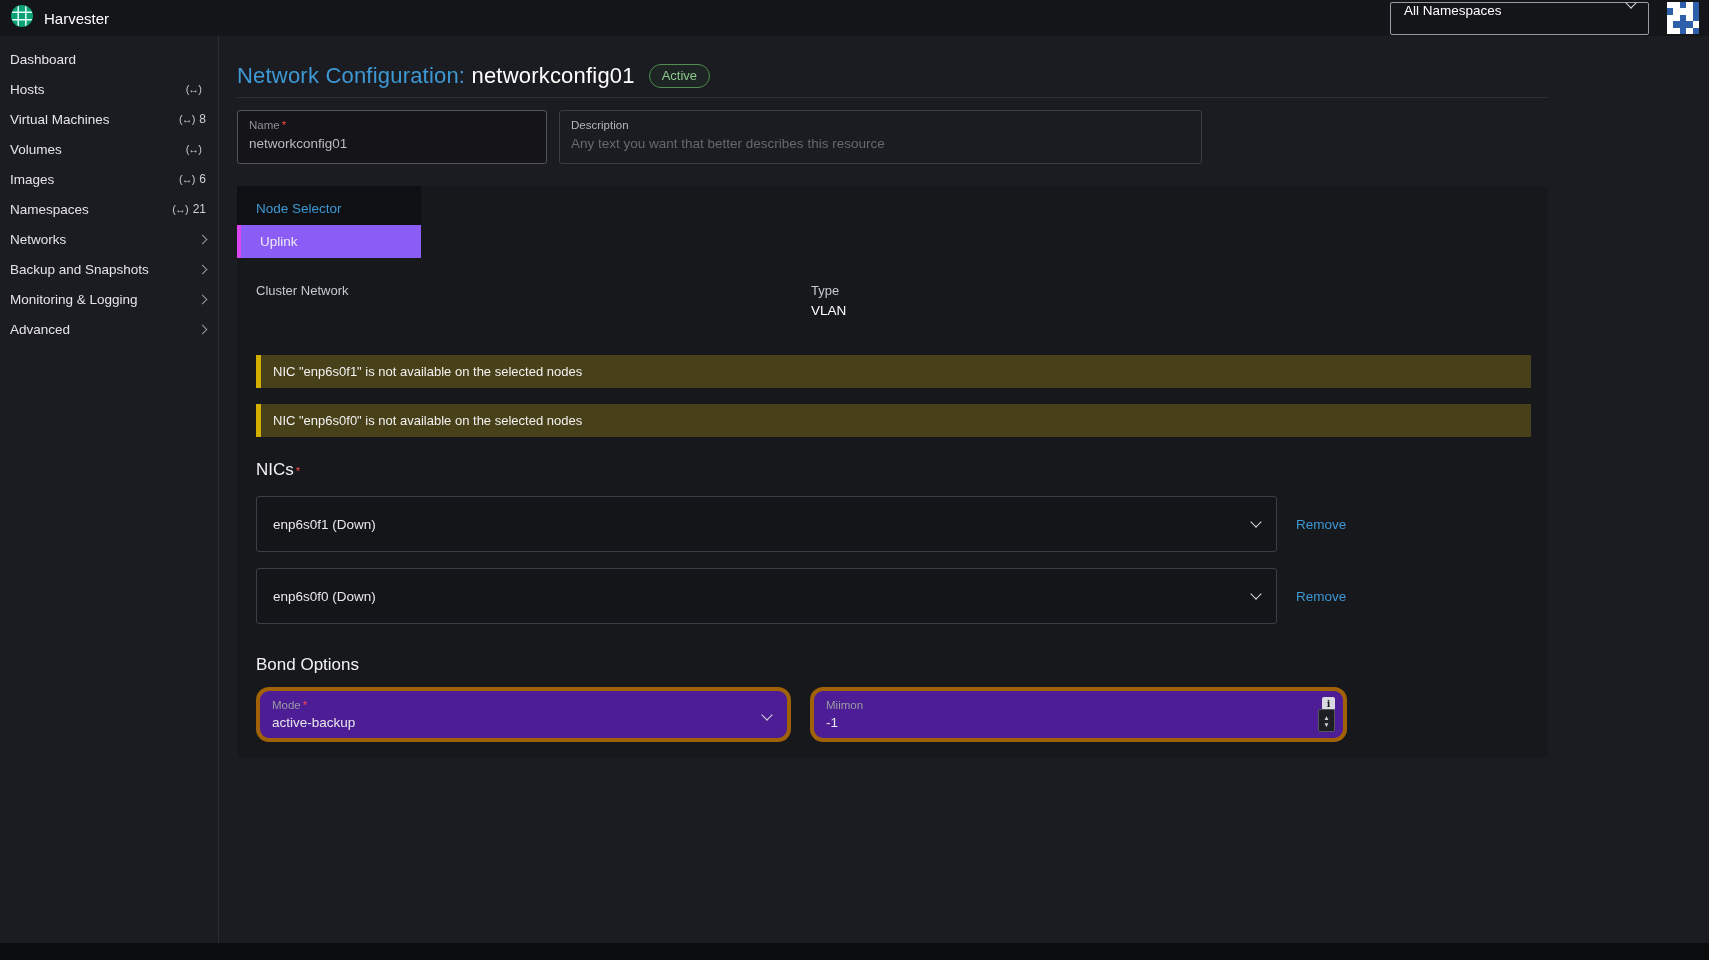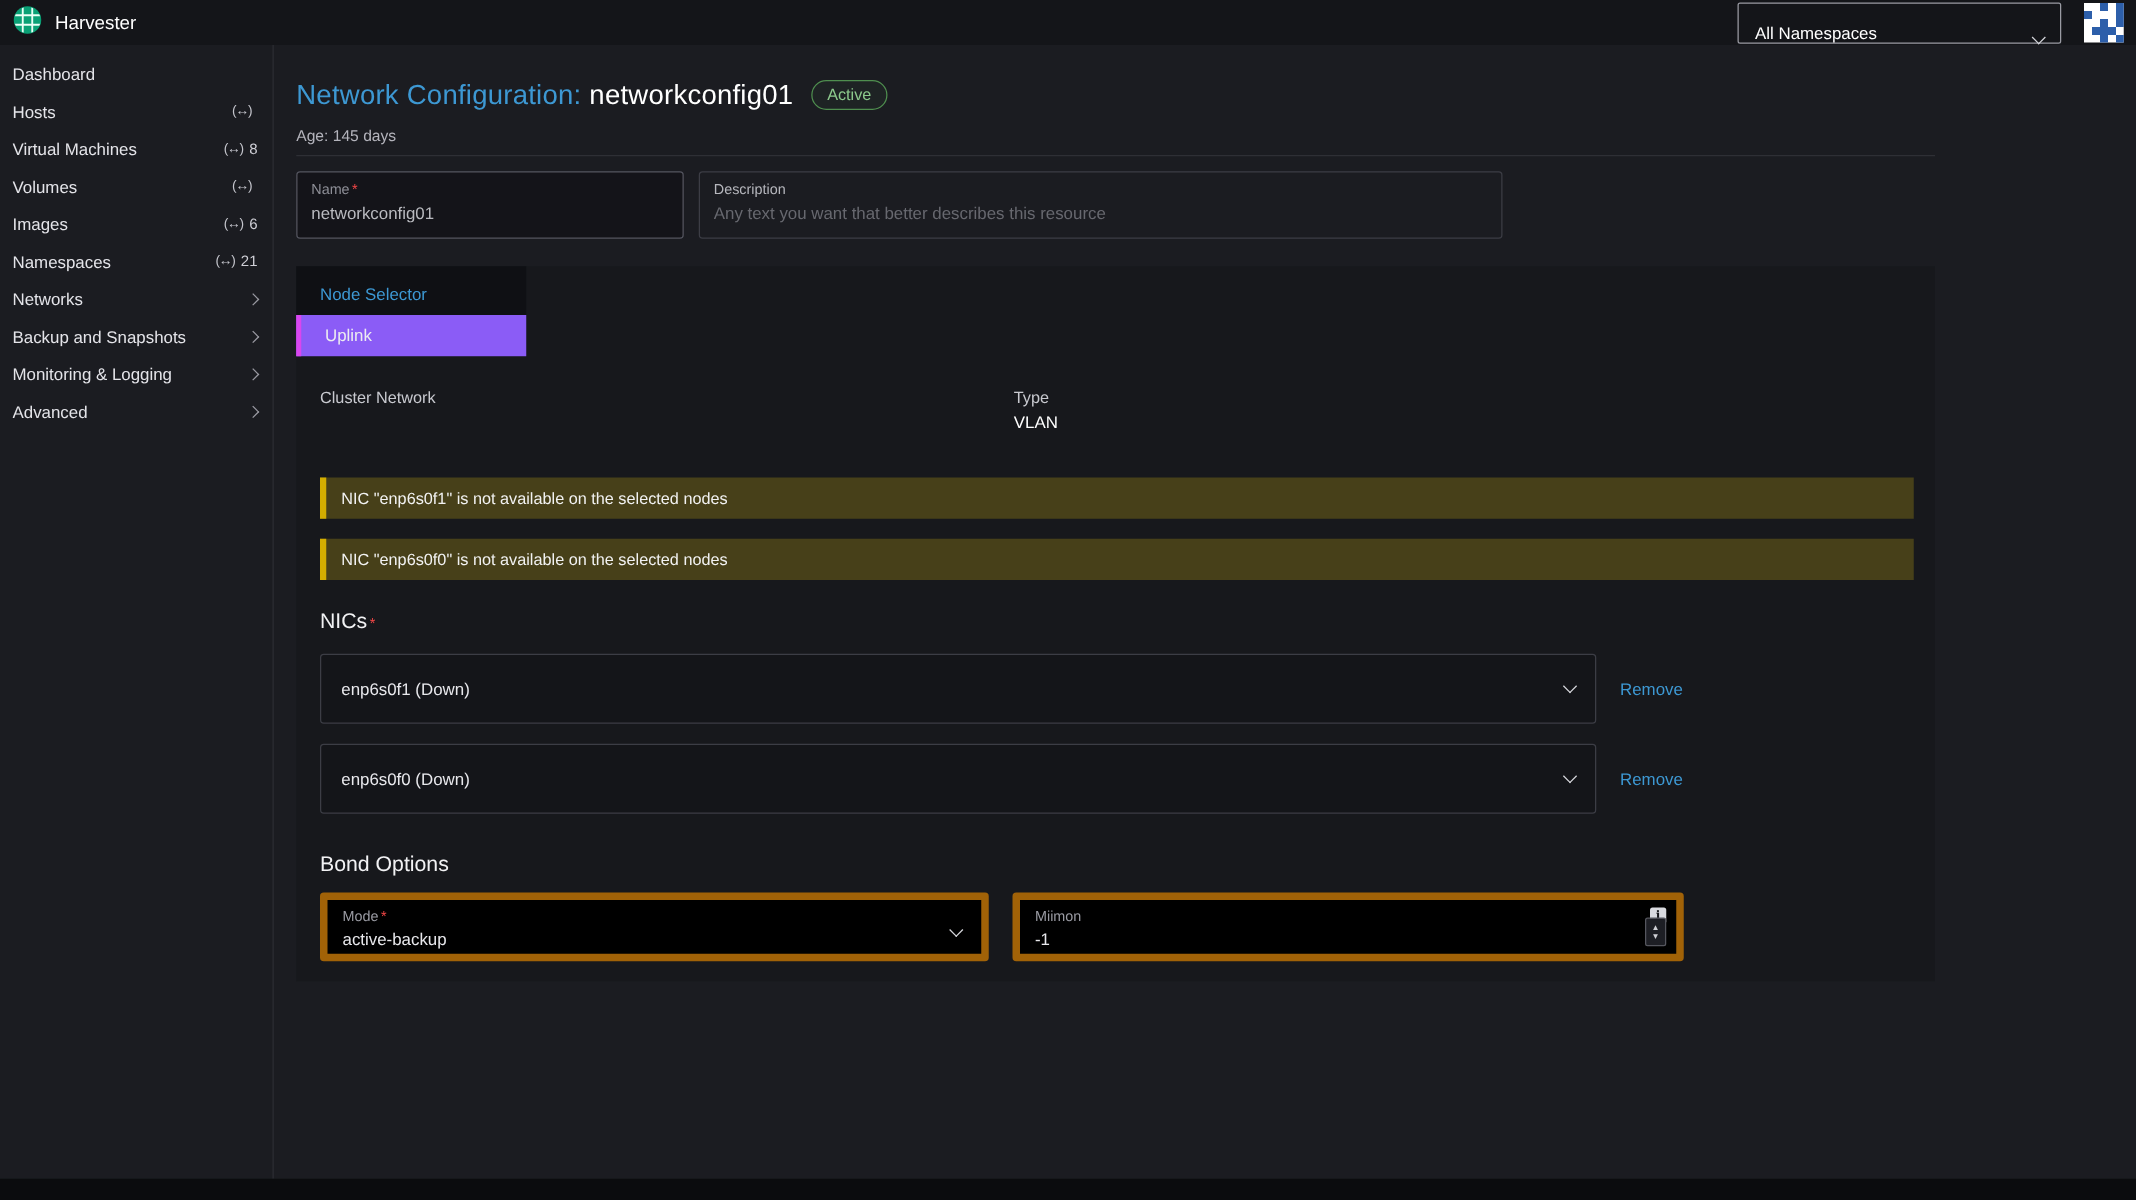--- a/index.html
+++ b/index.html
@@ -16,21 +16,21 @@
   header {
     position:absolute; top:0; left:0; right:0; height:36px;
     background:#141519; display:flex; align-items:center; justify-content:space-between;
     padding:0 10px 0 10px; z-index:5;
   }
   .brand { display:flex; align-items:center; gap:10px; }
   .brand-name { color:#ffffff; font-size:15px; }
   .header-right { display:flex; align-items:center; gap:18px; height:100%; }
   .ns-select {
     width:259px; height:33px; border:1px solid #9a9ba3; border-radius:2px;
-    display:flex; align-items:flex-end; justify-content:space-between;
+    display:flex; align-items:flex-start; justify-content:space-between;
     padding:0 13px; color:#ffffff; font-size:13.5px; cursor:pointer; background:transparent;
   }
   .chev-down {
     width:8px; height:8px; border-right:1.7px solid #d6d7dc; border-bottom:1.7px solid #d6d7dc;
     transform:rotate(45deg); margin-top:-4px;
   }
   .avatar { width:32px; height:32px; cursor:pointer; display:block; }
 
   
   aside {
@@ -109,21 +109,21 @@
   .nic-row:first-of-type { margin-top:14px; }
   .select-box {
     width:1021px; height:56px; background:#141519; border:1px solid #3c3d45; border-radius:3px;
     display:flex; align-items:center; justify-content:space-between;
     padding:0 16px; color:#e8e8ec; font-size:13.5px; cursor:pointer;
   }
   .remove-link { margin-left:19px; color:#3d98d3; font-size:13.5px; cursor:pointer; text-decoration:none; }
 
   .bond-row { display:flex; gap:19px; margin-top:12px; }
   .lbox {
-    border:6px solid #a16207; border-radius:3px; background:#000000;
+    border:4px solid #a16207; border-radius:13px; background:#4c1d95;
     height:55px; padding:8px 12px 0; position:relative;
   }
   .lbox label { display:block; font-size:11.5px; color:#9a9ba3; }
   .lbox .lval { color:#e8e8ec; font-size:13.5px; margin-top:4px; }
   .lbox input {
     display:block; background:transparent; border:0; outline:none; color:#e8e8ec;
     font-size:13.5px; margin-top:4px; width:85%; font-family:inherit;
   }
   .mode-box { width:535px; cursor:pointer; }
   .mode-box .caret { position:absolute; right:16px; top:24px; }
@@ -276,21 +276,20 @@
   </aside>
 
   <main>
     <div class="content-wrap">
 
       <div class="title-row">
         <h1><span class="t-blue">Network Configuration:</span> <span>networkconfig01</span></h1>
         <span class="badge">Active</span>
       </div>
 
-      <div class="age">Age: 145 days</div>
 
       <hr class="rule">
 
       <div class="form-row">
         <div class="field name-field">
           <label><span>Name</span><span class="req">*</span></label>
           <input disabled="" value="networkconfig01" style="">
         </div>
         <div class="field desc-field">
           <label>Description</label>

